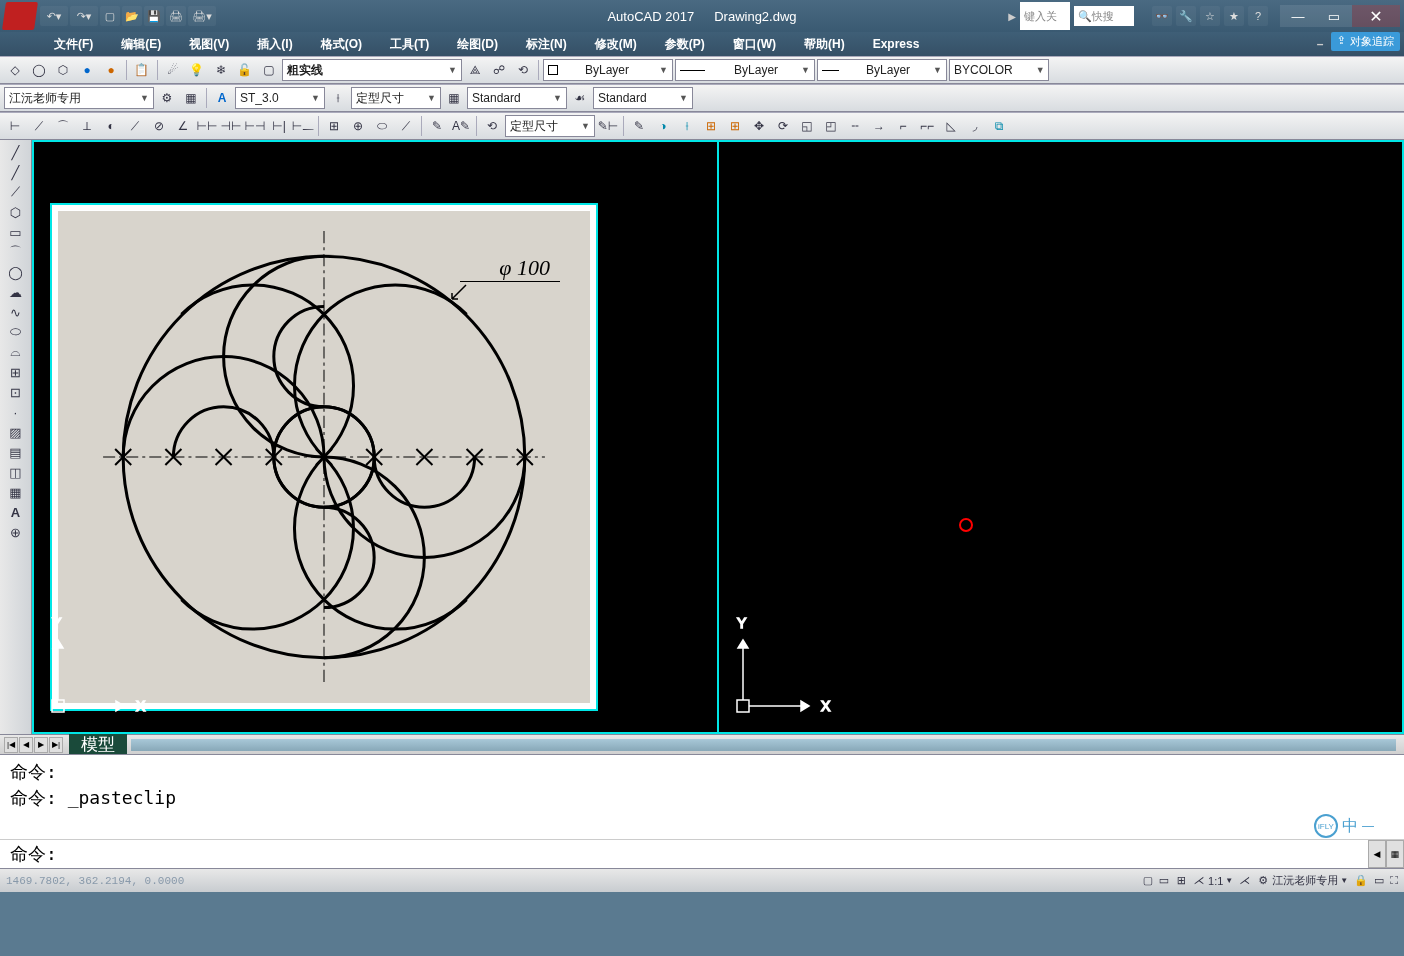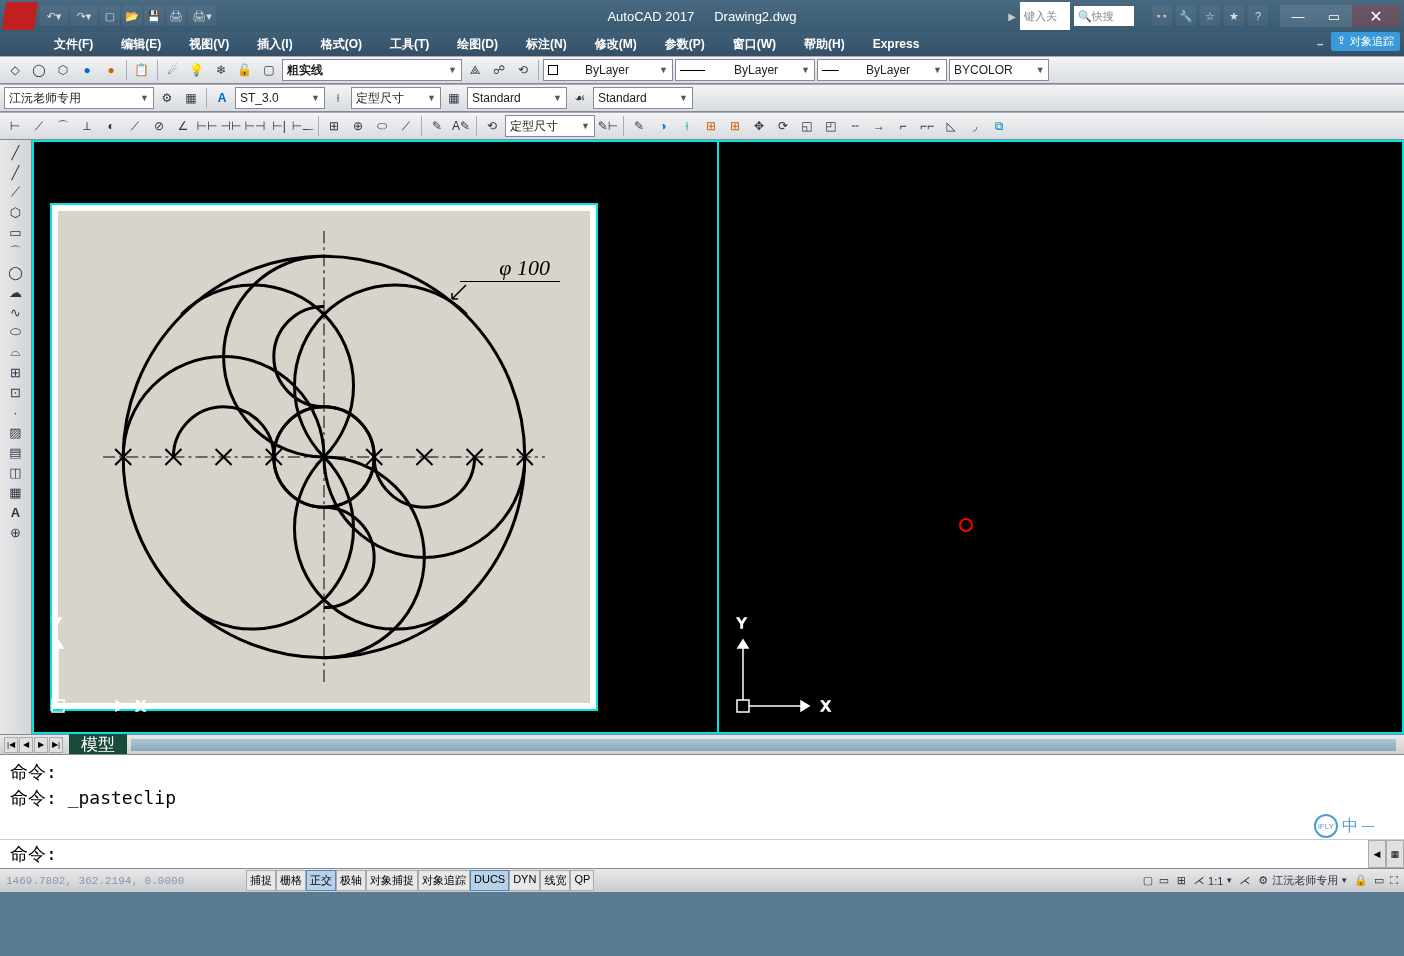--- a/index.html
+++ b/index.html
@@ -418,32 +418,20 @@
   </div>
   <div class="ifly">
     <div class="ifly-icon">iFLY</div>
     <div class="ifly-zh">中</div>
     <div style="color:#4aa0d0">—</div>
   </div>
 </div>
 
 <div class="statusbar">
   <div class="coords">1469.7802, 362.2194, 0.0000</div>
-  <div class="snap-btns" id="snap-container">
-      <div class="snap-btn">捕捉</div>
-      <div class="snap-btn">栅格</div>
-      <div class="snap-btn on">正交</div>
-      <div class="snap-btn">极轴</div>
-      <div class="snap-btn">对象捕捉</div>
-      <div class="snap-btn">对象追踪</div>
-      <div class="snap-btn on">DUCS</div>
-      <div class="snap-btn">DYN</div>
-      <div class="snap-btn">线宽</div>
-      <div class="snap-btn">QP</div>
-    </div>
   <div class="status-right">
     <div class="sr-item">
         <span class="sr-icon">▢</span>
         <span class="sr-icon">▭</span>
       </div>
     <div class="sr-item">⊞</div>
     <div class="sr-item">
         <span class="sr-icon">⋌</span>
         <span>1:1</span>
         <span style="font-size:8px">▼</span>

